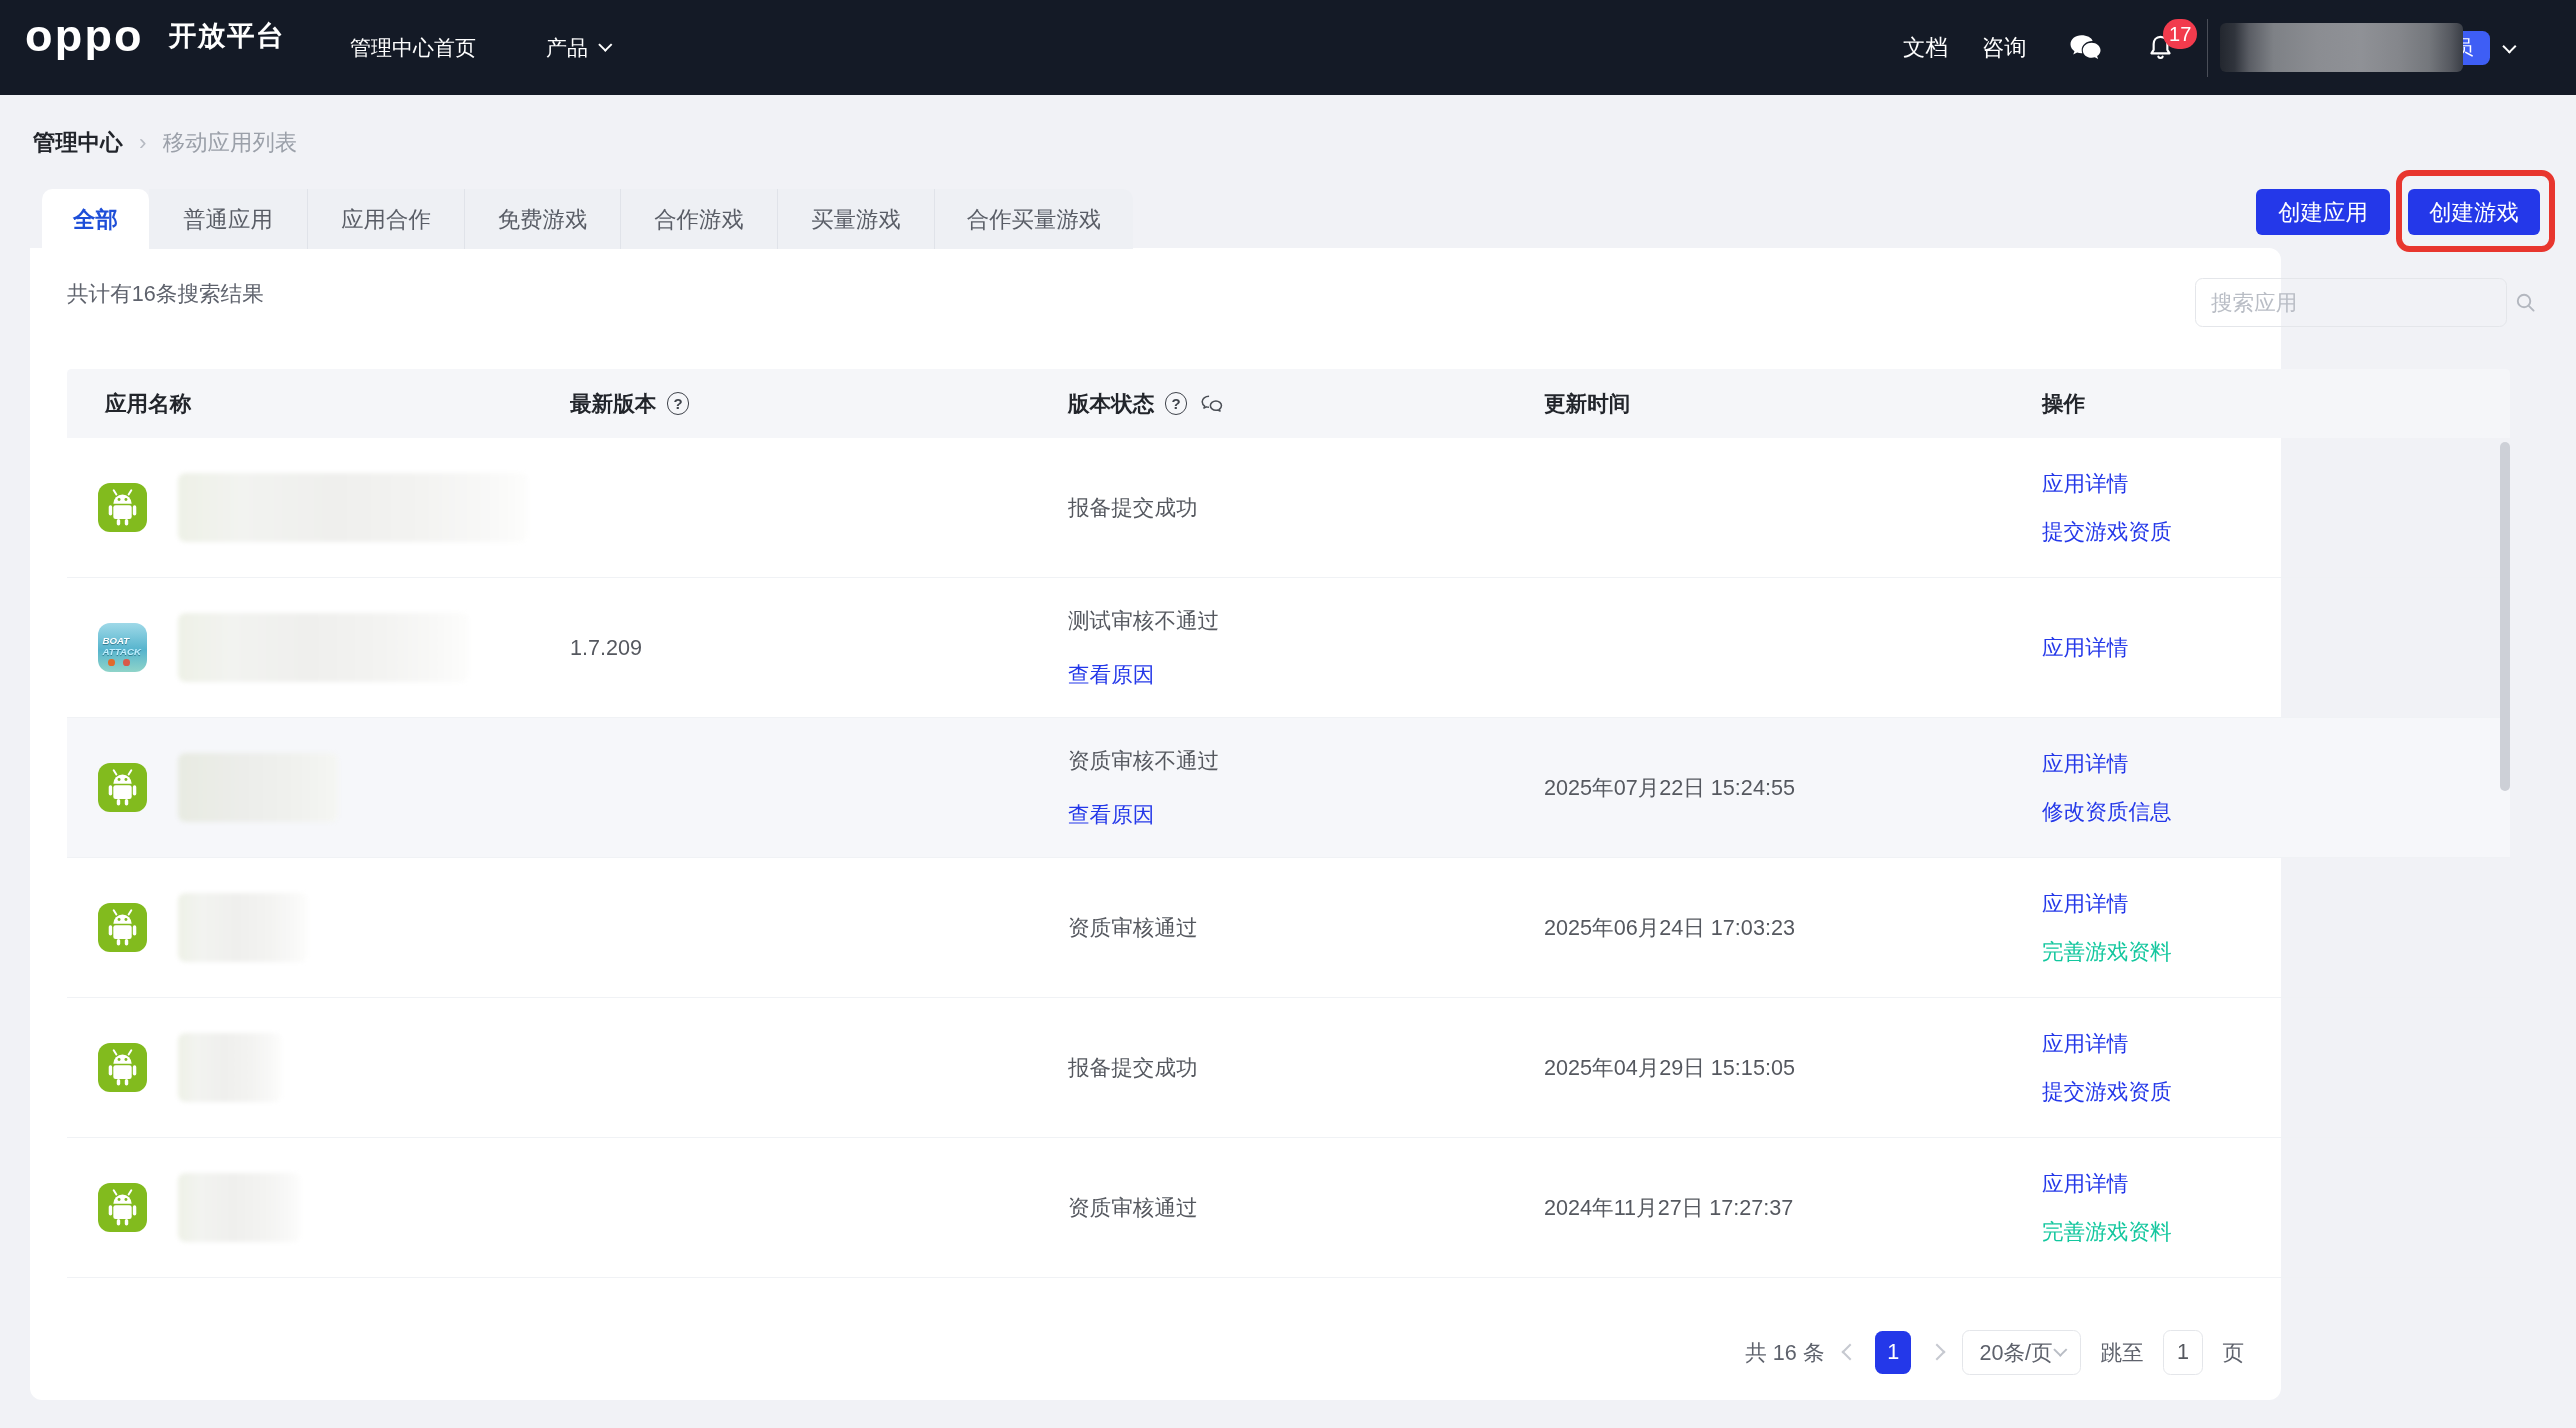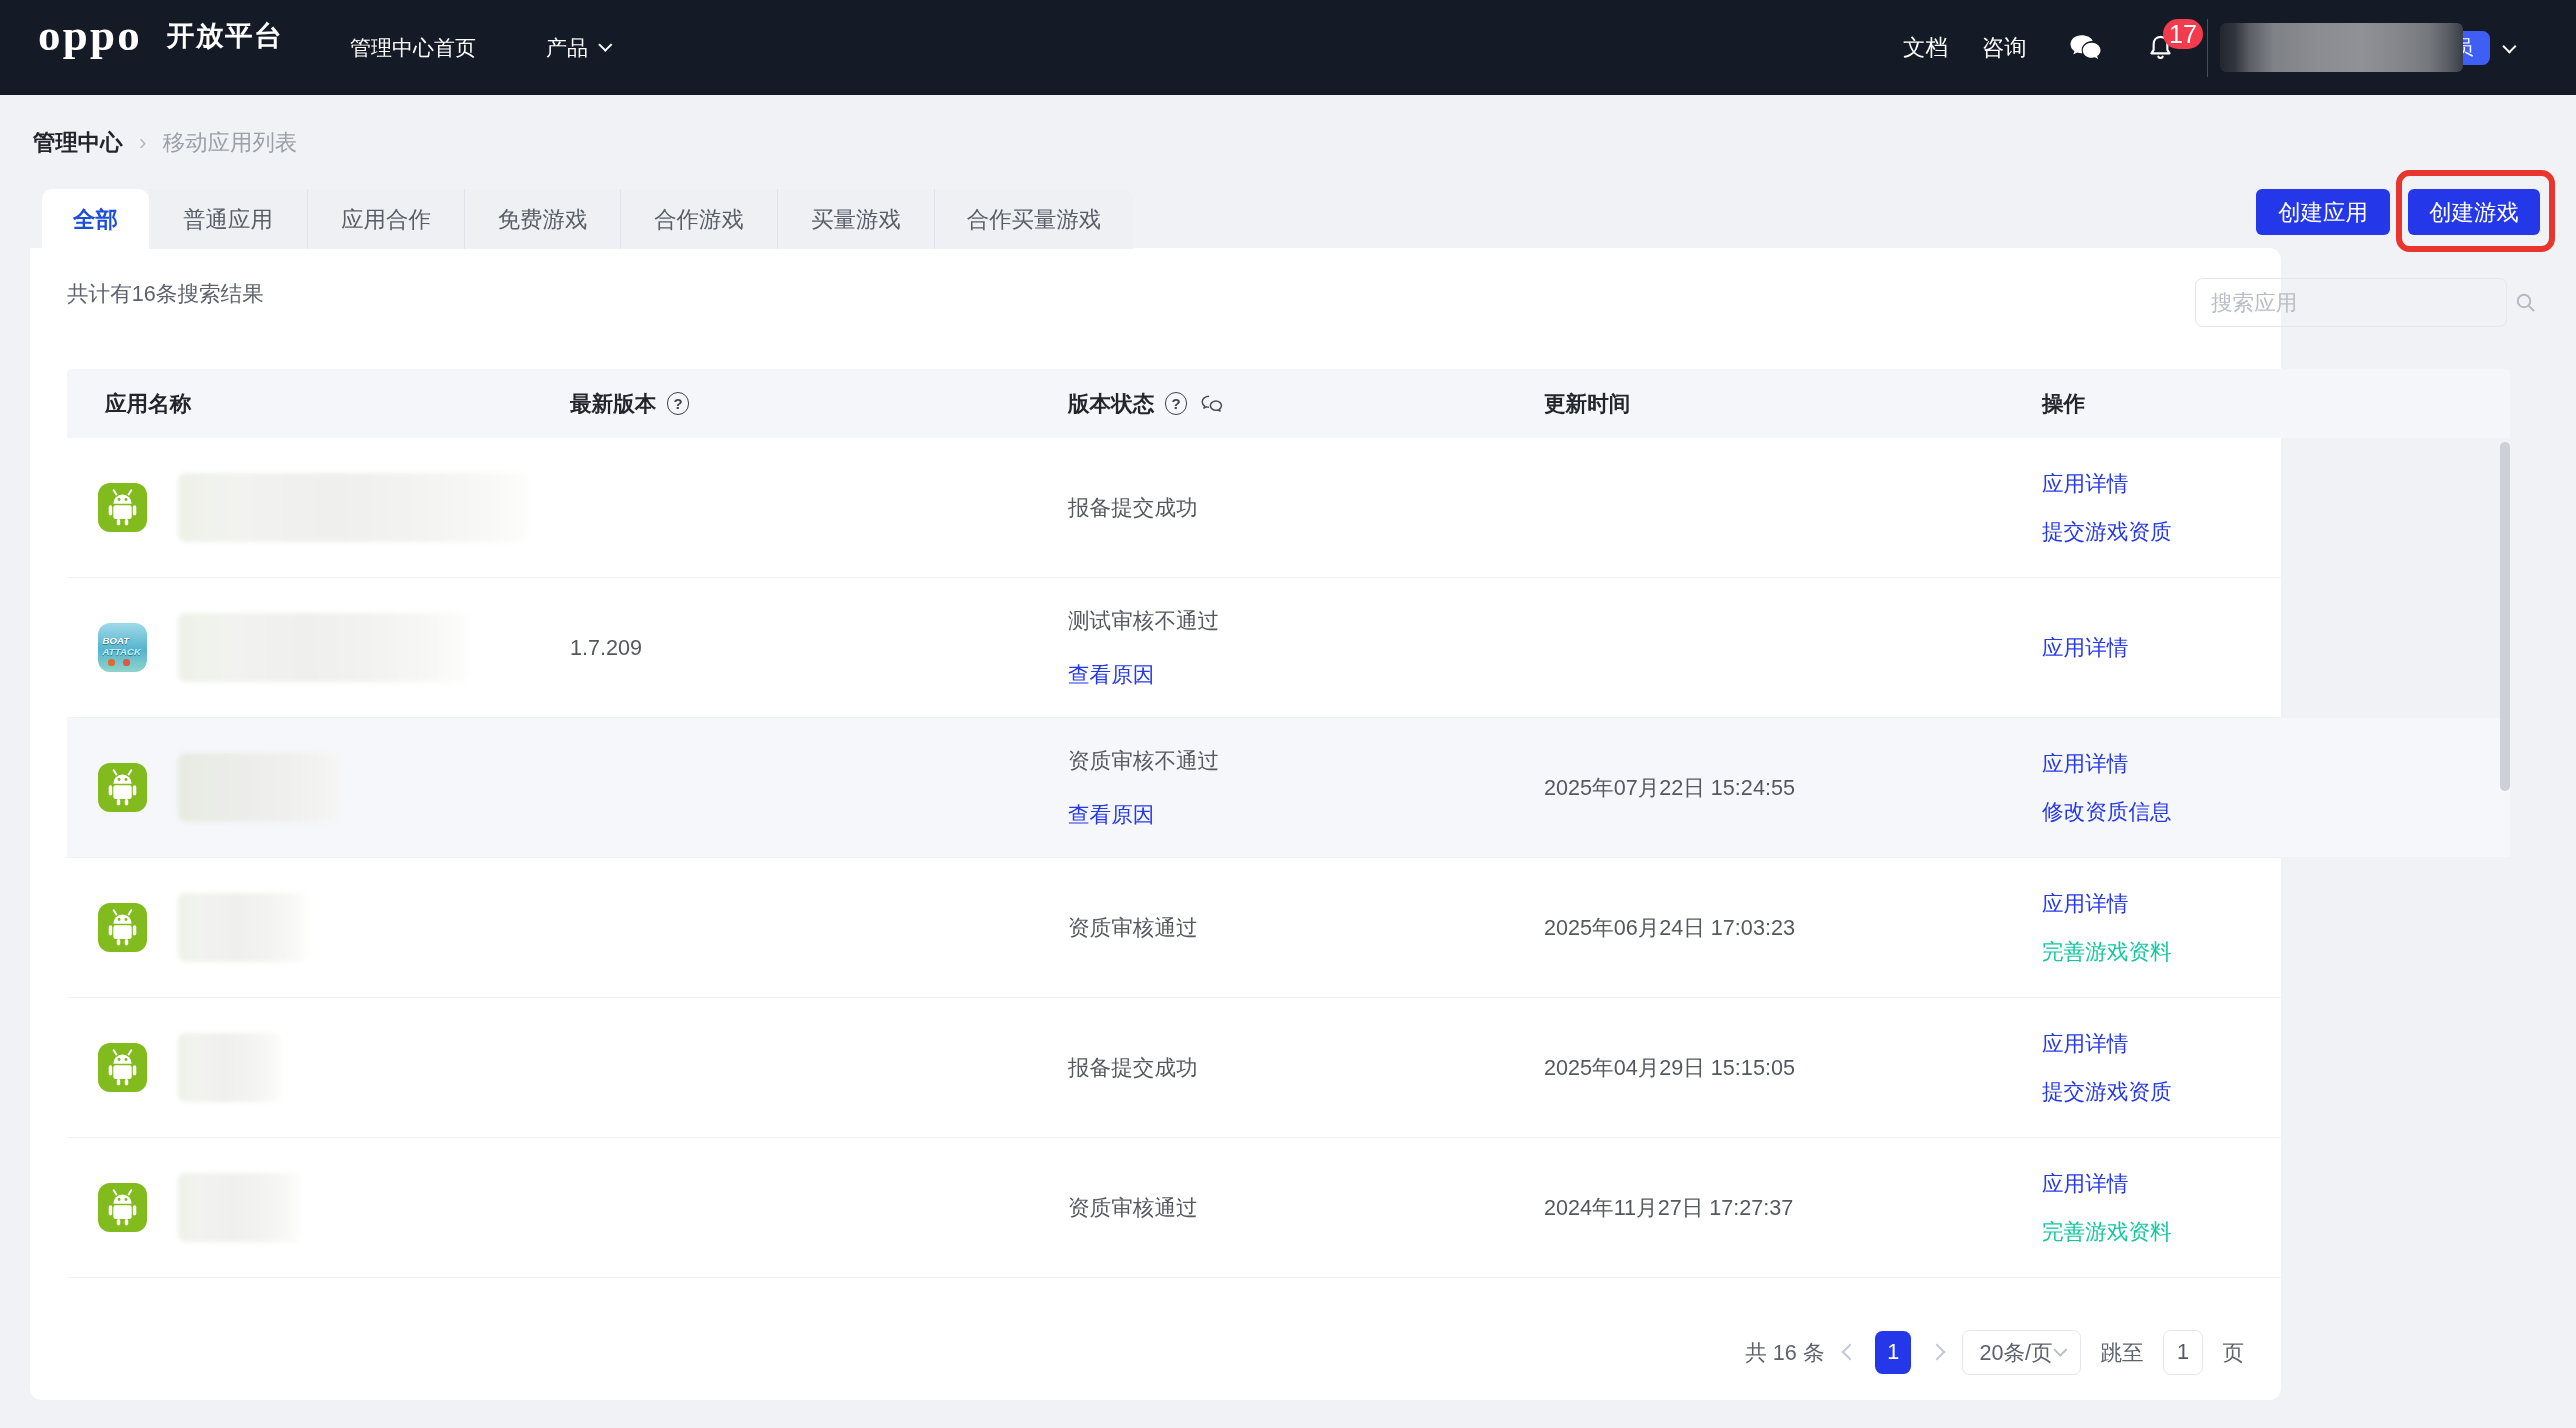--- a/index.html
+++ b/index.html
@@ -2,31 +2,31 @@
 <html style="font-size:12px"><head>
 <meta charset="utf-8">
 <style>
   * { margin:0; padding:0; box-sizing:border-box; }
   html,body { width:2576px; height:1428px; overflow:hidden; }
   body { font-family:"Liberation Sans","DejaVu Sans",sans-serif; background:#f1f2f6; color:#55585f; }
   .page { position:relative; width:2576px; height:1428px; }
 
   
   .topbar { position:absolute; left:0; top:0; width:2576px; height:95px; background:#141a26; display:flex; align-items:center; }
-  .brand { position:absolute; left:38px; top:0; height:70px; display:flex; align-items:center; gap:25px;font-family:Liberation Serif, serif; }
+  .brand { position:absolute; left:25px; top:0; height:70px; display:flex; align-items:center; gap:25px; }
   .logo { color:#fff; font-size:45px; font-weight:700; letter-spacing:2.2px; line-height:1; }
   .platform { color:#fff; font-size:27.6px; font-weight:600; letter-spacing:1.5px; }
   .topnav { position:absolute; left:350px; top:0; height:95px; display:flex; align-items:center; gap:70px; }
   .topnav .nav-item { color:#fff; font-size:21px; display:flex; align-items:center; gap:10.4px; cursor:pointer; }
   .chev-down { width:10.4px; height:10.4px; border-right:2.2px solid #fff; border-bottom:2.2px solid #fff; transform:rotate(45deg) translateY(-3px); }
   .top-right { position:absolute; right:63px; top:0; height:95px; display:flex; align-items:center; }
   .top-link { color:#fff; font-size:22.4px; cursor:pointer; }
   .gap46{width:34px;} .gap52{width:39px;} .gap40{width:30px;} .gap16{width:12px;}
   .bell-wrap { position:relative; width:33px; height:36px; }
-  .badge-17 { position:absolute; top:-10.4px; left:19.4px; min-width:33px; height:30px; padding:0 6px; background:#f23b4d; border-radius:15px; color:#fff; font-size:25px; display:flex; align-items:center; justify-content:center; }
+  .badge-17 { position:absolute; top:-10.4px; left:19.4px; min-width:33px; height:30px; padding:0 6px; background:#f23b4d; border-radius:15px; color:#fff; font-size:20px; display:flex; align-items:center; justify-content:center; }
   .v-divider { width:1.5px; height:58px; background:#4a4e58; }
   .user-blur { width:243px; height:49px; border-radius:6px;
     background:linear-gradient(90deg,#23272f 0%,#30343c 6%,#5a5d64 12%,#7e8186 22%,#8b8d92 40%,#8f9196 58%,#84868b 74%,#74777c 86%,#55585f 95%,#3a3e46 100%);
     filter:blur(0.7px); }
   .role-badge { margin-left:-66px; height:34px; padding:0 16.4px; background:#3e5ef5; border-radius:7.5px; color:#fff; font-size:20px; display:flex; align-items:center; }
   .role-chev { width:9.7px; height:9.7px; border-right:2.2px solid #fff; border-bottom:2.2px solid #fff; transform:rotate(45deg) translateY(-2.2px); margin-left:13.4px; }
 
   
   .breadcrumb { position:absolute; left:33px; top:127px; display:flex; align-items:center; gap:16.4px; font-size:22.4px; }
   .crumb-current { color:#22252b; font-weight:600; }

